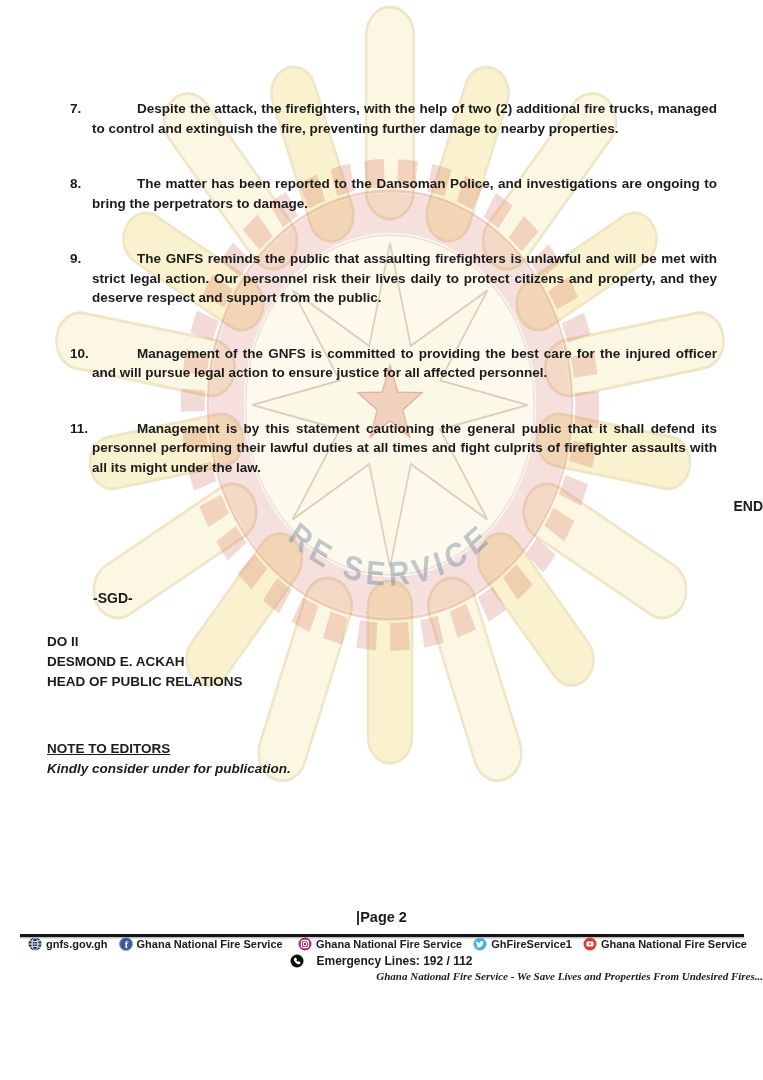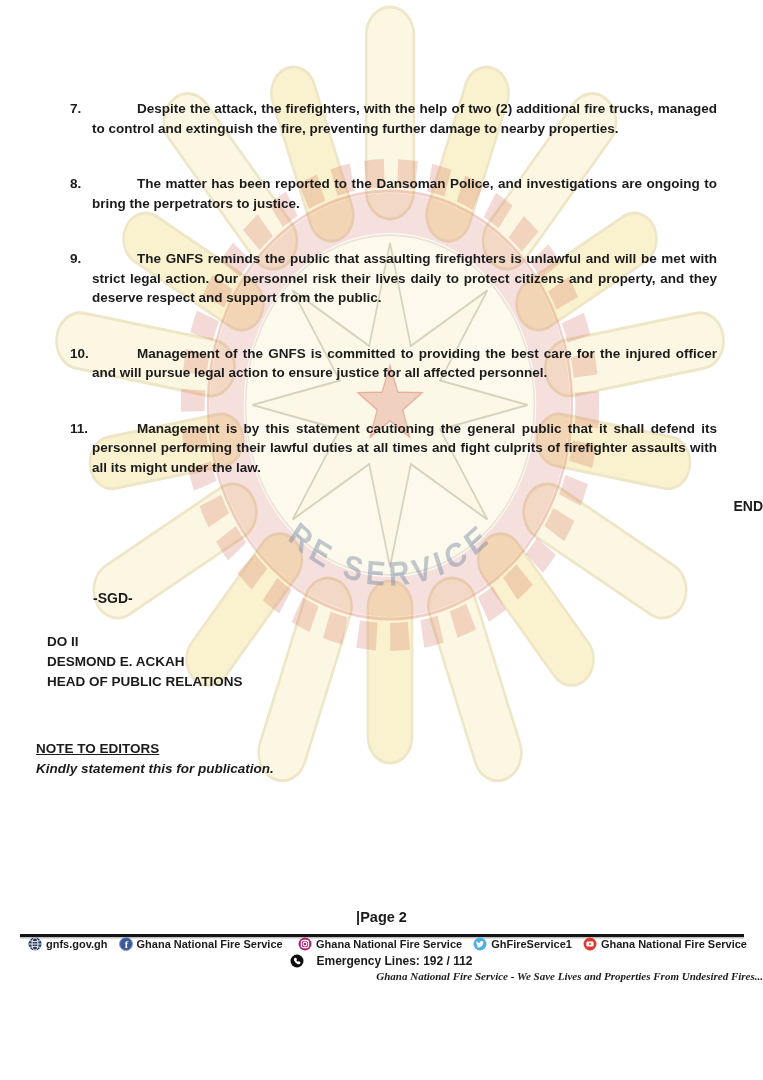--- a/index.html
+++ b/index.html
@@ -8,21 +8,21 @@
     font-family:"Liberation Sans","DejaVu Sans",sans-serif;color:#1b1b1b;
   }
   .watermark{position:absolute;top:0;left:0;z-index:0;}
   .content{position:relative;z-index:1;padding-top:99px;}
   .para{position:relative;margin:0 46px 36px 70px;font-weight:bold;font-size:13.5px;line-height:19.5px;}
   .para .num{position:absolute;left:0;top:0;font-weight:bold;}
   .para p{margin:0 0 0 22px;text-indent:45px;text-align:justify;}
   .end-marker{margin-top:-16px;text-align:right;font-weight:bold;font-size:14px;line-height:19.5px;}
   .sgd{margin:72px 0 0 93px;font-weight:bold;font-size:14px;line-height:19.5px;}
   .sigblock{margin:24px 0 0 47px;font-weight:bold;font-size:13.5px;line-height:20px;}
-  .noteblock{margin:47px 0 0 36px;font-size:13.5px;line-height:20px;}
+  .noteblock{margin:47px 0 0 47px;font-size:13.5px;line-height:20px;}
   .note-head{font-weight:bold;text-decoration:underline;}
   .note-body{font-weight:bold;font-style:italic;}
   .pagenum{position:absolute;top:909px;left:0;right:0;text-align:center;font-weight:bold;font-size:14.5px;z-index:1;}
   .pfooter{position:absolute;top:934px;left:0;right:0;z-index:1;}
   .rule{margin:0 19px 0 20px;border-top:3px solid #151515;box-shadow:0 1.5px 0 rgba(0,0,0,0.25);}
   .srow{display:flex;justify-content:space-between;align-items:center;padding:0 16px 0 28px;}
   .sgroup{display:flex;align-items:center;gap:11px;}
   .slink{display:flex;align-items:center;gap:4px;font-weight:bold;font-size:11px;white-space:nowrap;}
   .slink svg{display:block;}
   .erow{display:flex;justify-content:center;align-items:center;gap:12px;margin-top:3px;font-weight:bold;font-size:12px;}
@@ -80,21 +80,21 @@
 
 <div class="content">
 
   <div class="para">
     <span class="num">7.</span>
     <p>Despite the attack, the firefighters, with the help of two (2) additional fire trucks, managed to control and extinguish the fire, preventing further damage to nearby properties.</p>
   </div>
 
   <div class="para">
     <span class="num">8.</span>
-    <p>The matter has been reported to the Dansoman Police, and investigations are ongoing to bring the perpetrators to justice.</p>
+    <p>The matter has been reported to the Dansoman Police, and investigations are ongoing to bring the perpetrators to damage.</p>
   </div>
 
   <div class="para">
     <span class="num">9.</span>
     <p>The GNFS reminds the public that assaulting firefighters is unlawful and will be met with strict legal action. Our personnel risk their lives daily to protect citizens and property, and they deserve respect and support from the public.</p>
   </div>
 
   <div class="para">
     <span class="num">10.</span>
     <p>Management of the GNFS is committed to providing the best care for the injured officer and will pursue legal action to ensure justice for all affected personnel.</p>
@@ -110,21 +110,21 @@
   <div class="sgd">-SGD-</div>
 
   <div class="sigblock">
     <div>DO II</div>
     <div>DESMOND E. ACKAH</div>
     <div>HEAD OF PUBLIC RELATIONS</div>
   </div>
 
   <div class="noteblock">
     <div class="note-head">NOTE TO EDITORS</div>
-    <div class="note-body">Kindly statement this for publication.</div>
+    <div class="note-body">Kindly consider under for publication.</div>
   </div>
 
 </div>
 
 <div class="pagenum">|Page 2</div>
 
 <div class="pfooter">
   <div class="rule"></div>
 
   <div class="srow">

